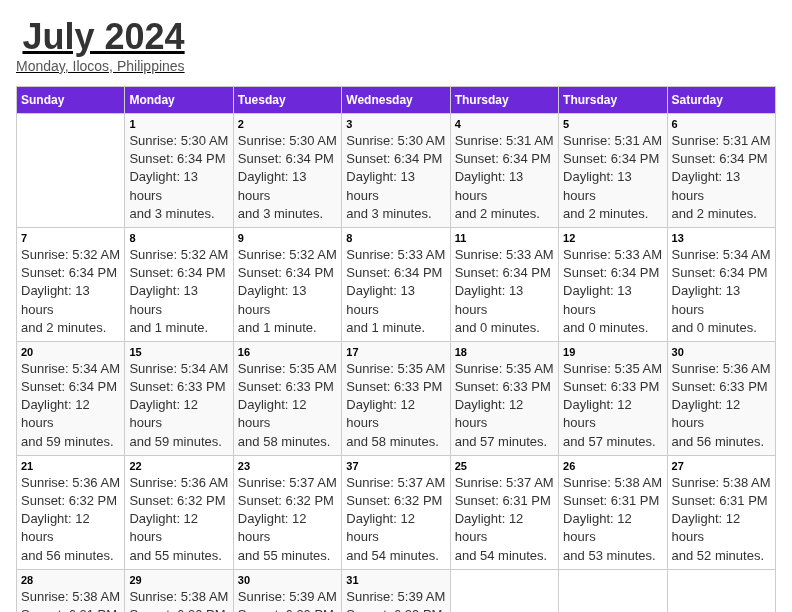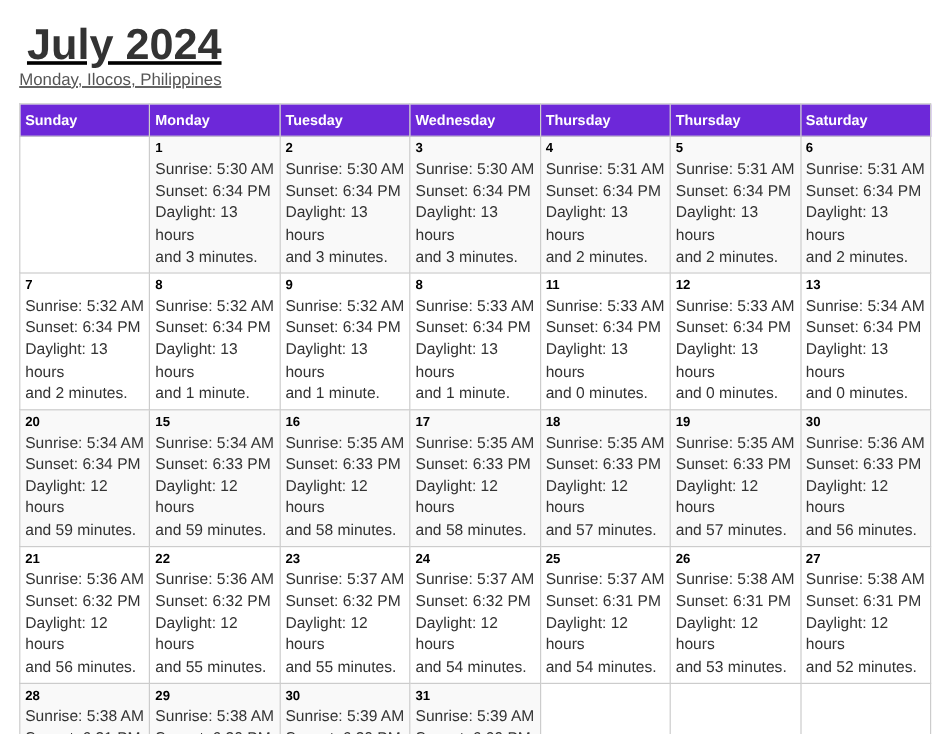--- a/index.html
+++ b/index.html
@@ -273,21 +273,21 @@
 and 55 minutes.</div>
         </td>
         <td>
           <div class="day-num">23</div>
           <div class="day-info" style="white-space: pre-line;">Sunrise: 5:37 AM
 Sunset: 6:32 PM
 Daylight: 12 hours
 and 55 minutes.</div>
         </td>
         <td>
-          <div class="day-num">24</div>
+          <div class="day-num">37</div>
           <div class="day-info" style="white-space: pre-line;">Sunrise: 5:37 AM
 Sunset: 6:32 PM
 Daylight: 12 hours
 and 54 minutes.</div>
         </td>
         <td>
           <div class="day-num">25</div>
           <div class="day-info" style="white-space: pre-line;">Sunrise: 5:37 AM
 Sunset: 6:31 PM
 Daylight: 12 hours

